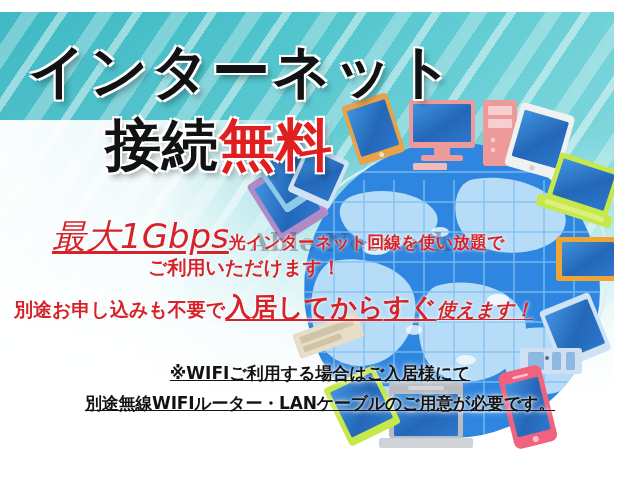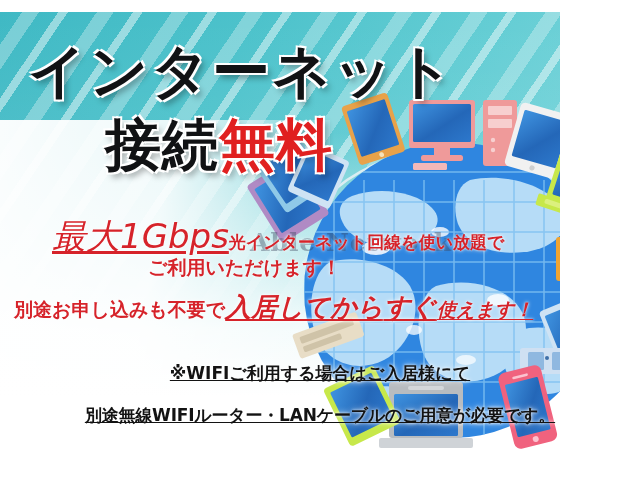--- a/index.html
+++ b/index.html
@@ -6,21 +6,21 @@
     margin: 0;
     padding: 0;
     background: #ffffff;
   }
   body {
     font-family: "DejaVu Sans", "Liberation Sans", sans-serif;
   }
 
   #poster {
     position: relative;
-    width: 560px;
+    width: 614px;
     height: 480px;
     overflow: hidden;
     background: #86efac;
   }
 
   
   .bg-base {
     position: absolute;
     left: 0; top: 11px;
     width: 640px; height: 469px;
@@ -161,21 +161,20 @@
     left: 148px; top: 41px;
     font-size: 19px;
   }
   .rl-3 {
     position: absolute;
     left: 14px; top: 76px;
     font-size: 19px;
   }
   .rl-3 .big {
     font-size: 26px;
-    font-style: italic;
     font-weight: 700;
     text-decoration: underline;
     text-underline-offset: 3px;
   }
   .rl-3 .mid {
     font-size: 19px;
     font-style: italic;
     text-decoration: underline;
     text-underline-offset: 3px;
   }
@@ -205,21 +204,21 @@
     color: #131313;
     font-family: "DejaVu Sans", sans-serif;
     font-weight: 700;
     font-size: 17px;
     line-height: 30px;
     white-space: nowrap;
     text-shadow: 0 0 3px rgba(255,255,255,0.95), 0 0 6px rgba(255,255,255,0.85);
     text-decoration: underline;
   }
   .nl-1 { letter-spacing: 0px; }
-  .nl-2 { letter-spacing: -0.2px; margin-top: 12px; }
+  .nl-2 { letter-spacing: -0.2px; }
   .nl-3 { letter-spacing: 0px; }
 </style>
 </head>
 <body>
 
 <div id="poster">
 
   <div class="bg-base"></div>
   <div class="bg-stripes"></div>
   <div class="bg-white-left"></div>

